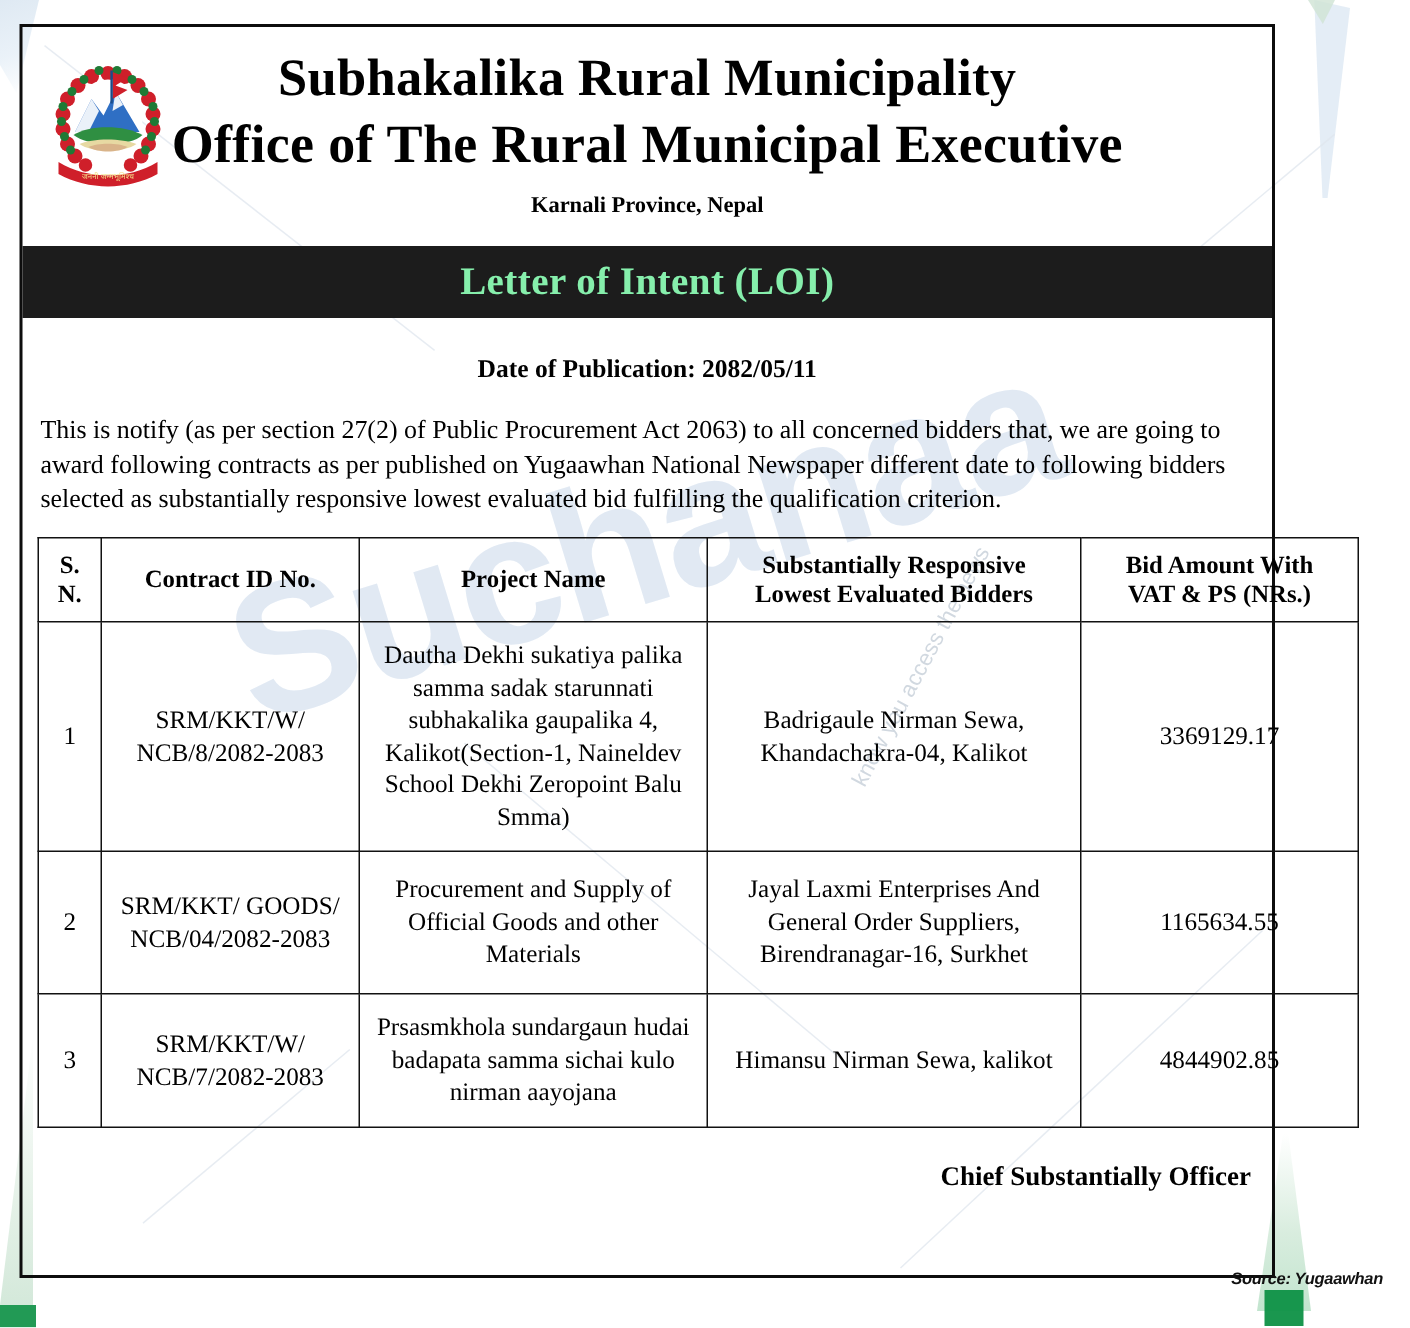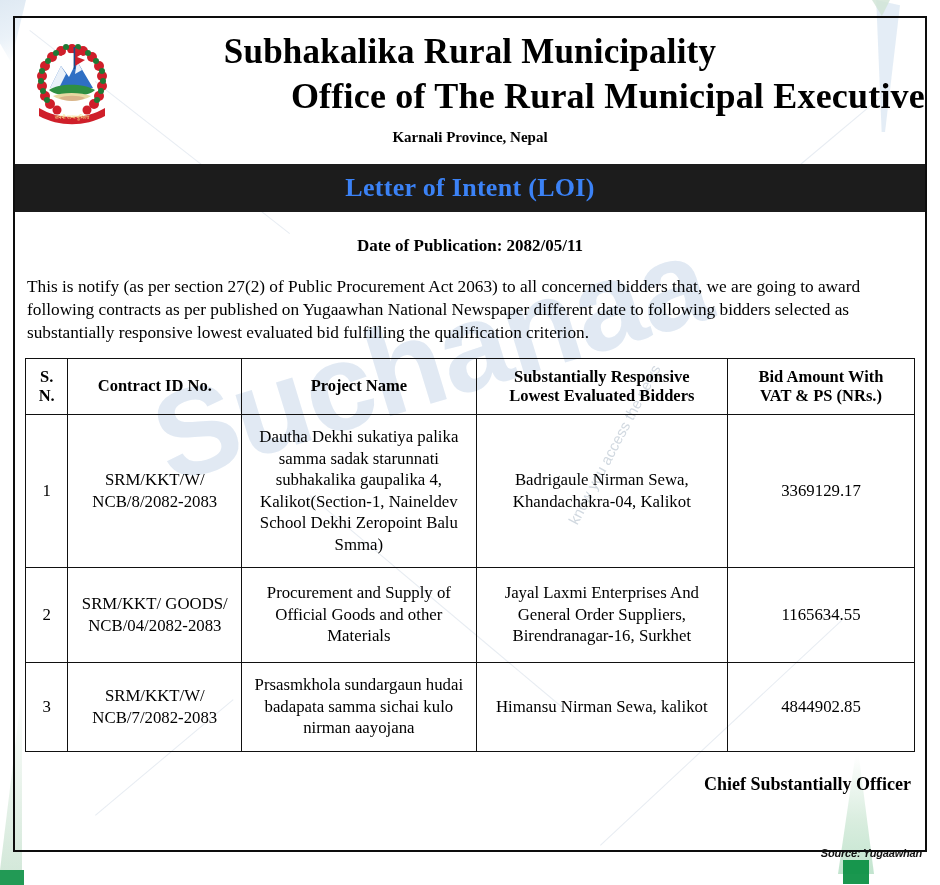--- a/index.html
+++ b/index.html
@@ -121,21 +121,21 @@
     white-space: nowrap;
     transform: rotate(-62deg);
   }
 
   
   .doc-frame {
     position: absolute;
     z-index: 2;
     left: 13px;
     top: 16px;
-    width: 914px;
+    width: 837px;
     height: 836px;
     border: 2px solid #0d0d0d;
     box-sizing: border-box;
     background: transparent;
   }
 
   
   .header {
     position: relative;
     z-index: 3;
@@ -155,21 +155,20 @@
     letter-spacing: .2px;
     line-height: 1.12;
     margin: 0;
   }
   .org-title-2 {
     font-size: 36px;
     font-weight: bold;
     letter-spacing: .2px;
     line-height: 1.18;
     margin: 4px 0 0 0;
-    text-align: right;
   }
   .org-sub {
     font-family: "Liberation Sans", "DejaVu Sans", sans-serif;
     font-size: 15px;
     font-weight: bold;
     margin-top: 14px;
     line-height: 1.0;
   }
   .org-sub-2 {
     font-family: Liberation Serif, serif;
@@ -178,21 +177,21 @@
     margin-top: 12px;
     line-height: 1.0;
   }
 
   
   .banner {
     position: relative;
     z-index: 3;
     margin-top: 19px;
     background: #1c1c1c;
-    color: #3b82f6;
+    color: #86efac;
     height: 48px;
     line-height: 48px;
     text-align: center;
     font-size: 26px;
     font-weight: bold;
     letter-spacing: .3px;
   }
 
   
   .pub-date {

